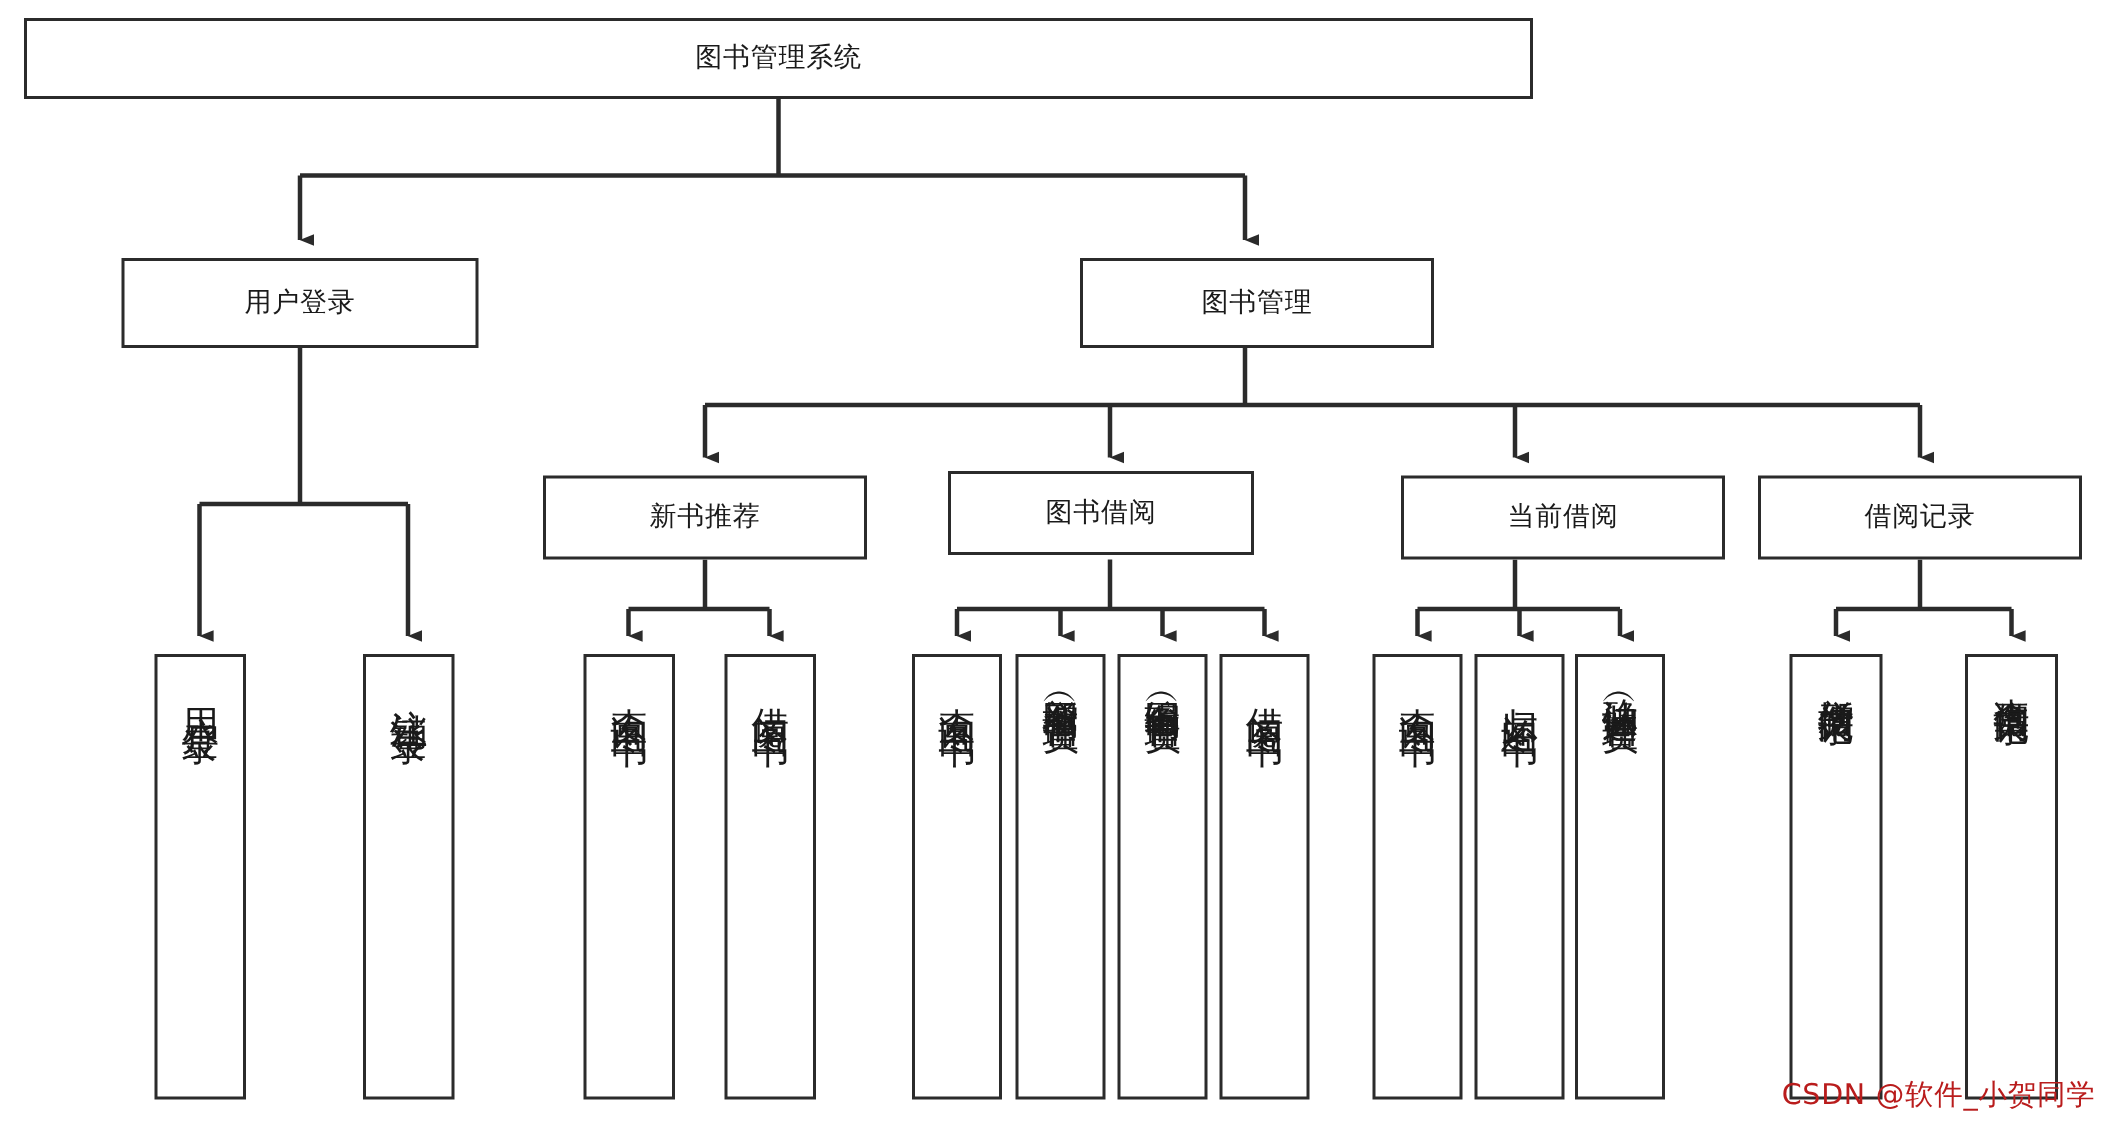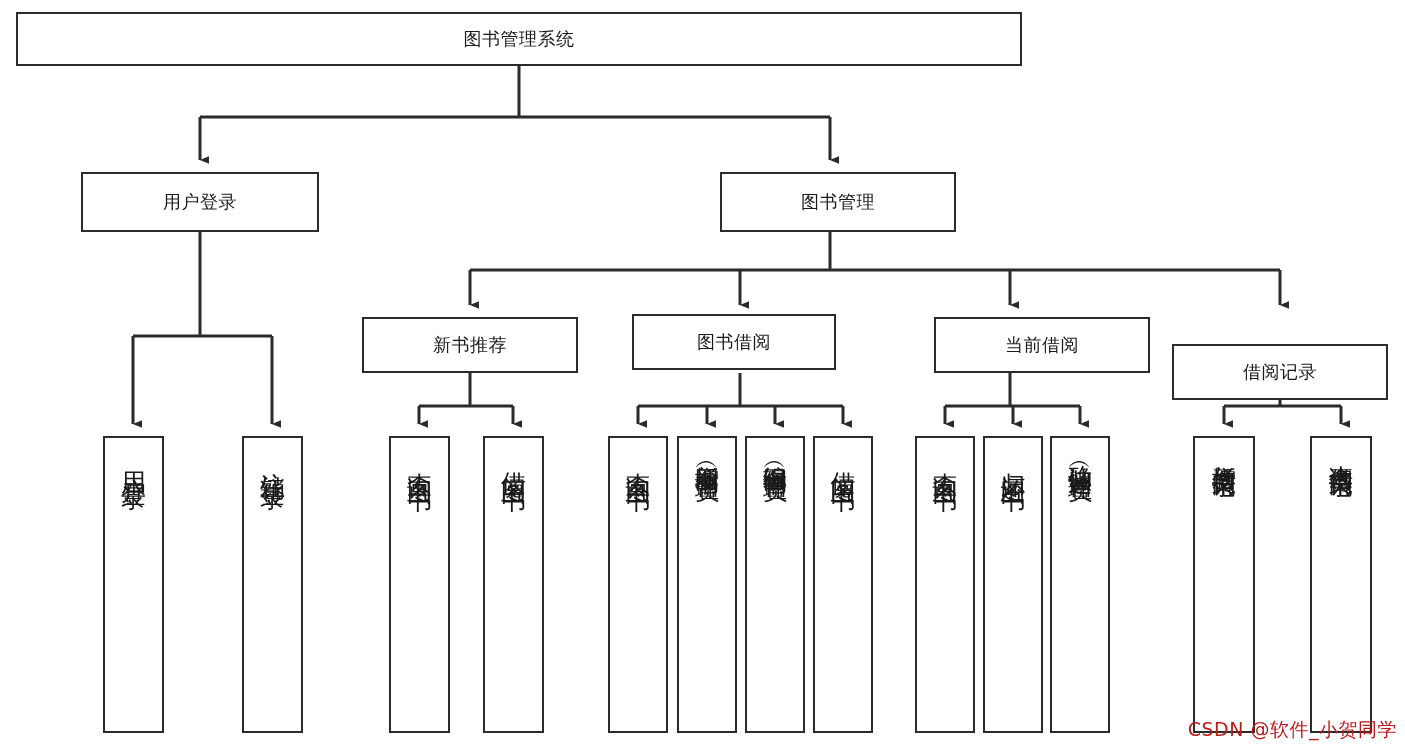--- a/index.html
+++ b/index.html
@@ -151,21 +151,21 @@
   </div>
 
   <div class="node horiz" style="left:632px; top:314px; width:204px; height:56px;align-items:center;">
     <span class="node-label">图书借阅</span>
   </div>
 
   <div class="node horiz" style="left:902px; top:317px; width:216px; height:56px;margin-left:32px;">
     <span class="node-label">当前借阅</span>
   </div>
 
-  <div class="node horiz" style="left:1172px; top:317px; width:216px; height:56px;margin-top:27px;">
+  <div class="node horiz" style="left:1172px; top:317px; width:216px; height:56px;">
     <span class="node-label">借阅记录</span>
   </div>
 
   <div class="node vert" style="left:103px; top:436px; width:61px; height:297px;">
     <span class="node-label">用户登录</span>
   </div>
 
   <div class="node vert" style="left:242px; top:436px; width:61px; height:297px;">
     <span class="node-label">注销登录</span>
   </div>

